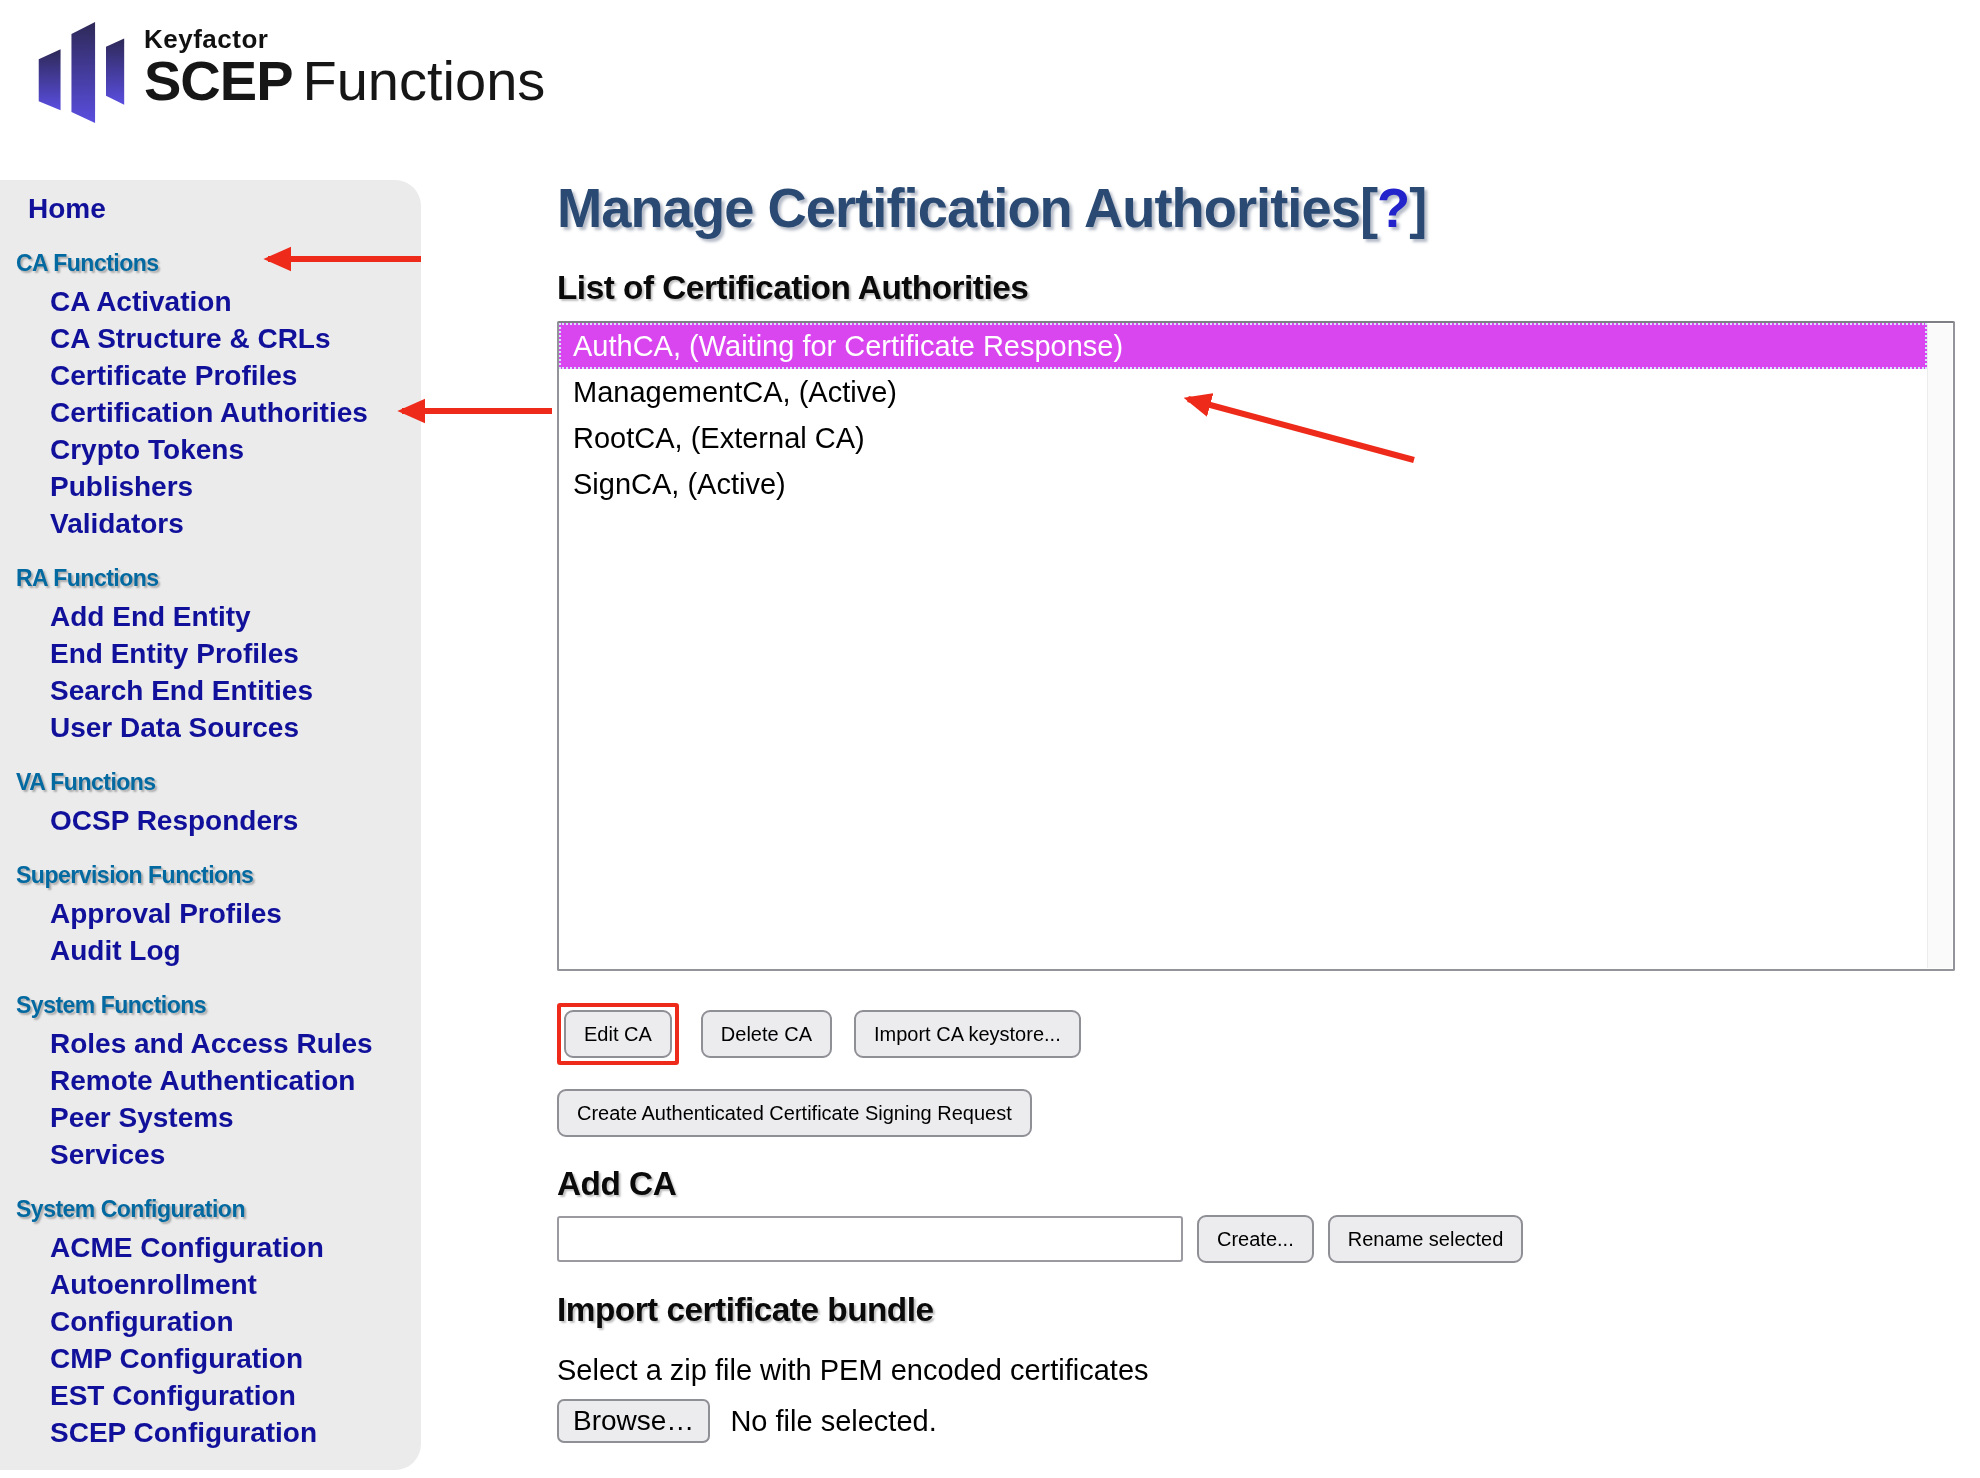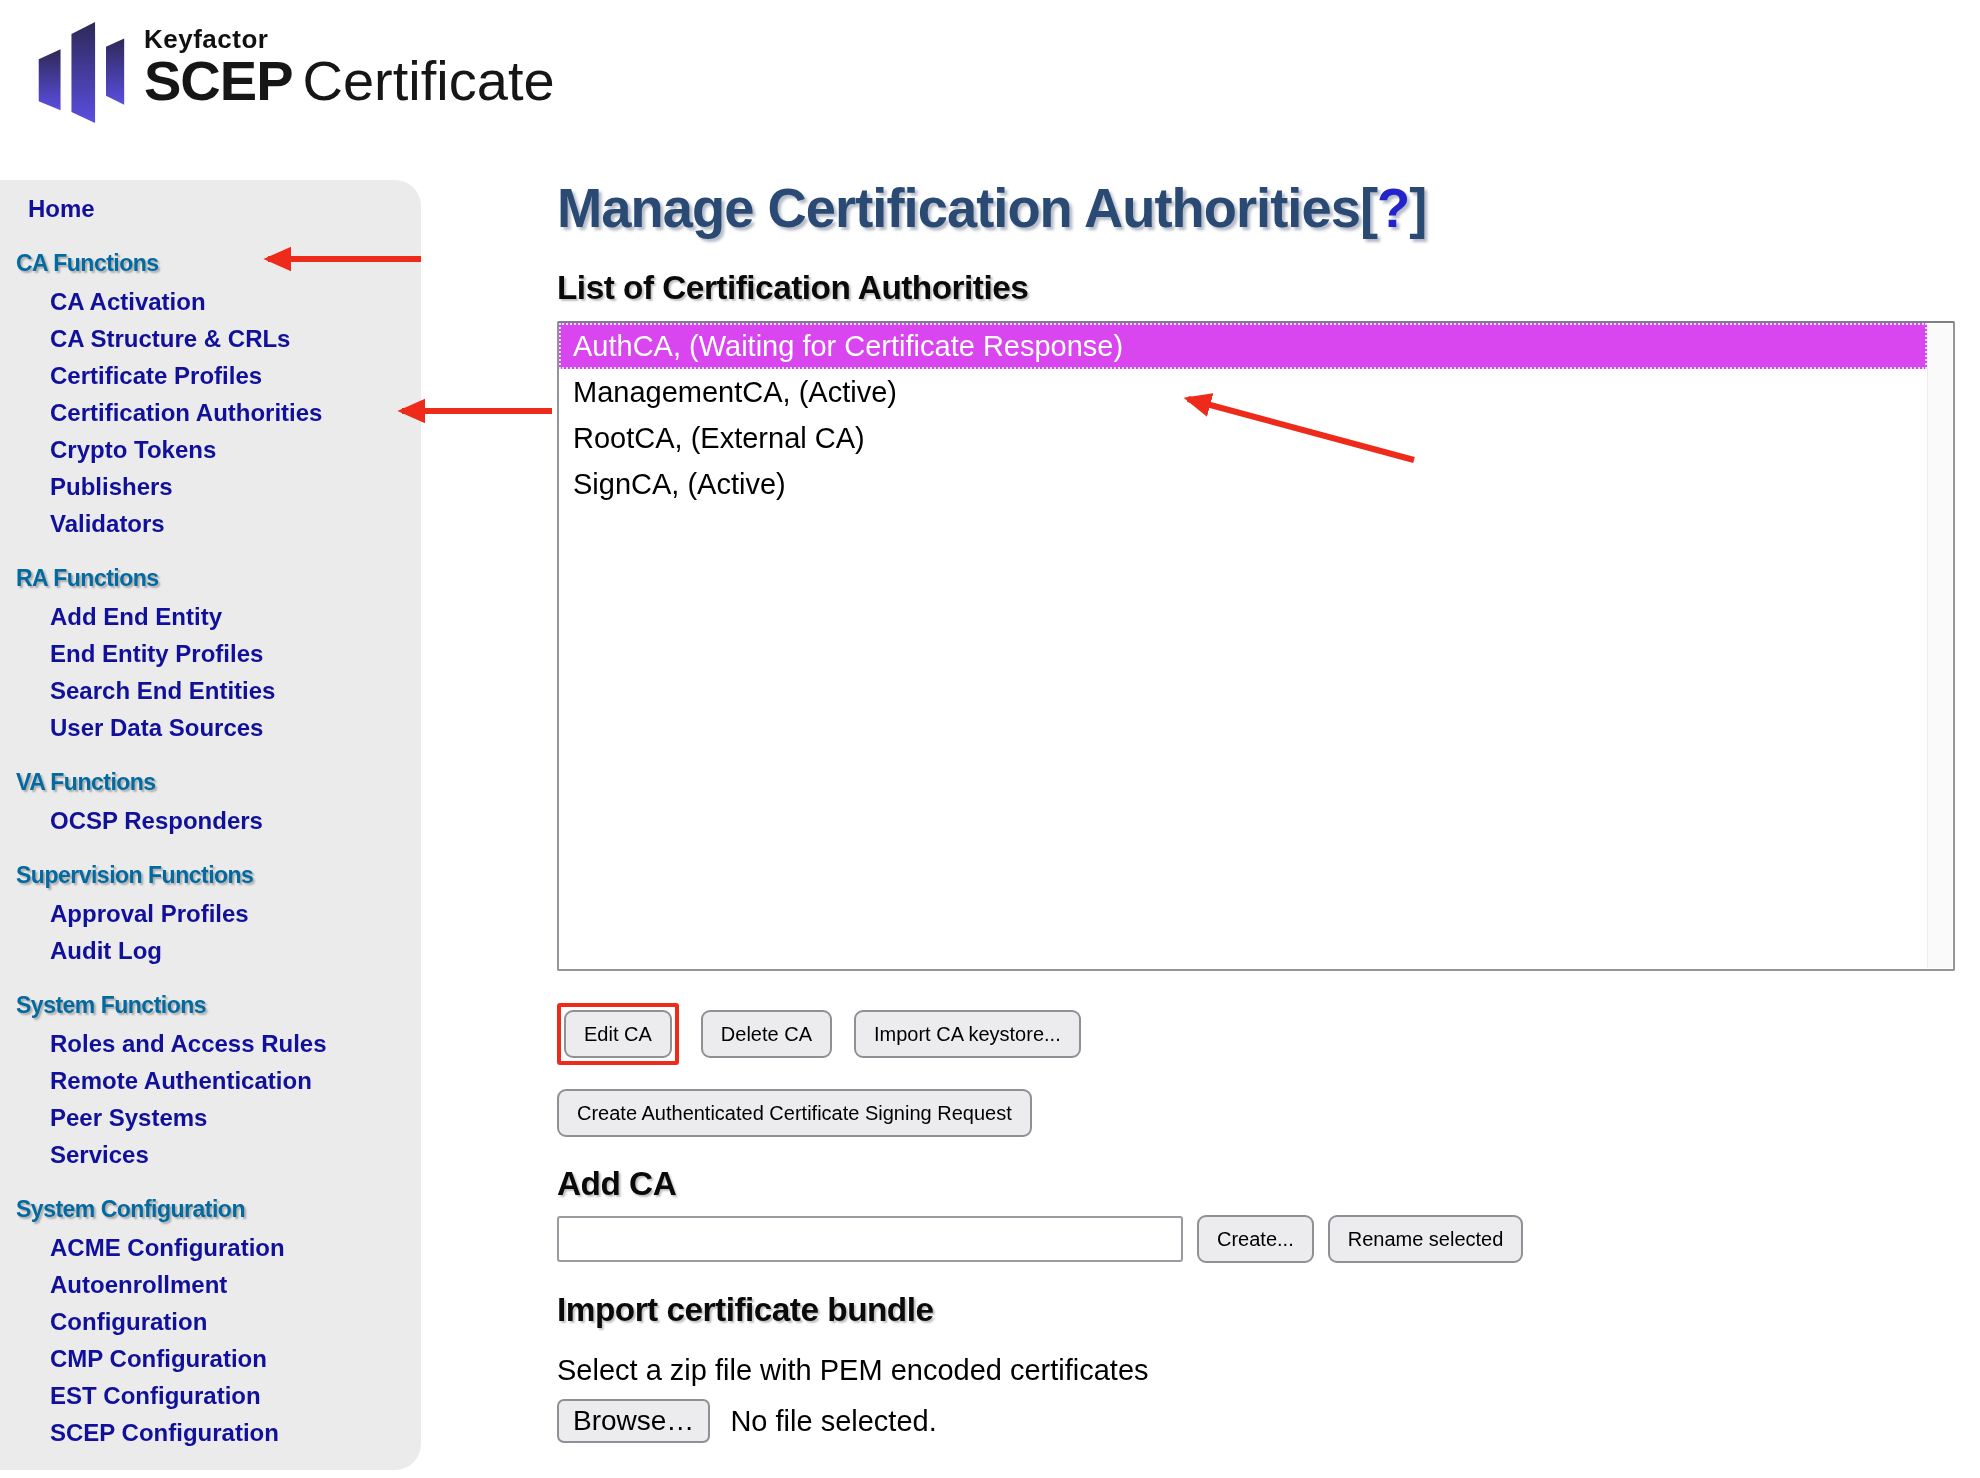--- a/index.html
+++ b/index.html
@@ -19,21 +19,21 @@
   .brand-product-line .ejbca{font-weight:800;}
   .brand-product-line .ent{font-weight:400;margin-left:10px;letter-spacing:0;}
 
   
   .sidebar{
     position:absolute;left:0;top:180px;width:421px;height:1290px;
     background:#ebebeb;border-radius:0 26px 26px 0;
     padding:10px 0 0 16px;box-sizing:border-box;
   }
   .side-link{
-    display:block;font-size:24px;font-weight:700;color:#10109b;
+    display:block;font-size:28px;font-weight:700;color:#10109b;
     line-height:37px;text-decoration:none;cursor:pointer;width:340px;
   }
   .side-link.home{margin-left:12px;}
   .side-link.sub{margin-left:34px;}
   .side-header{
     font-size:23px;font-weight:700;color:#0369a1;line-height:40px;
     margin-top:16px;text-shadow:2px 2px 2px rgba(0,0,0,.28);
     letter-spacing:-.5px;
   }
 
@@ -106,21 +106,21 @@
         </linearGradient>
       </defs>
       <path d="M14,58 L38,47 L38,114 L14,104 Z" fill="url(#lg)"></path>
       <path d="M50,30 L76,17 L76,128 L50,116 Z" fill="url(#lg)"></path>
       <path d="M88,44 L108,35 L108,108 L88,98 Z" fill="url(#lg)"></path>
     </svg>
   </span>
   <div class="logo-text">
     <div class="brand-company">Keyfactor</div>
     <div class="brand-product-line">
-      <span class="ejbca">SCEP</span><span class="ent">Certificate</span>
+      <span class="ejbca">SCEP</span><span class="ent">Functions</span>
     </div>
   </div>
 </header>
 
 <nav class="sidebar">
   <a class="side-link home">Home</a>
   <div id="sidebar-sections">
       <div class="side-header">CA Functions</div>
       <a class="side-link sub">CA Activation</a>
       <a class="side-link sub">CA Structure &amp; CRLs</a>

